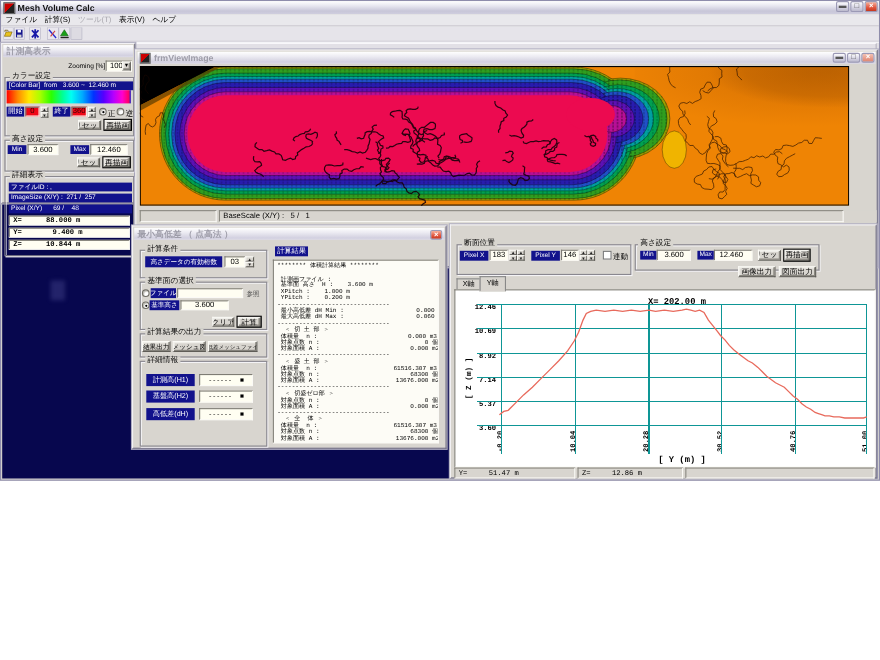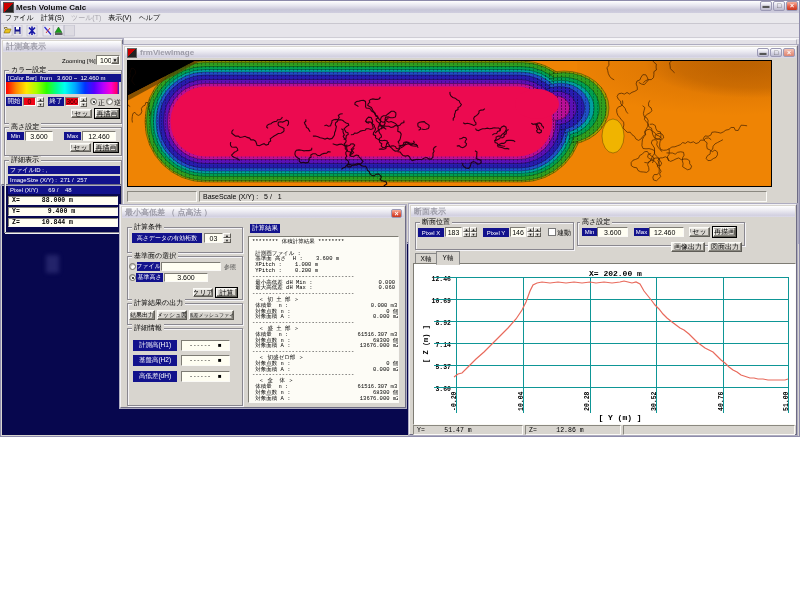--- a/index.html
+++ b/index.html
@@ -321,23 +321,20 @@
  対象面積 A :                         0.000 m2
 -------------------------------
   ＜ 全  体 ＞
  体積量  n :                     61516.307 m3
  対象点数 n :                         68300 個
  対象面積 A :                     13676.000 m2</pre>
   </div>
 </div>
 
 <div class="win" id="wS" style="left:409px;top:204px;width:388px;height:231px">
-  <div class="ctb">
-      <span class="t">断面表示</span>
-    </div>
 
   <div class="grp" style="left:5px;top:17px;width:157px;height:26px"></div>
   <div class="glab" style="left:10px;top:13px">断面位置</div>
   <div class="nlab" style="left:8px;top:23px;width:26px;height:9px;font-size:6px">Pixel X</div>
   <div class="fld" style="left:35px;top:22px;width:17px;height:10px;justify-content:center">183</div>
   <div class="spin" style="left:53px;top:22px;width:7px;height:10px">
       <b>▲</b>
       <b>▼</b>
     </div>
     <div class="spin" style="left:60px;top:22px;width:7px;height:10px">

